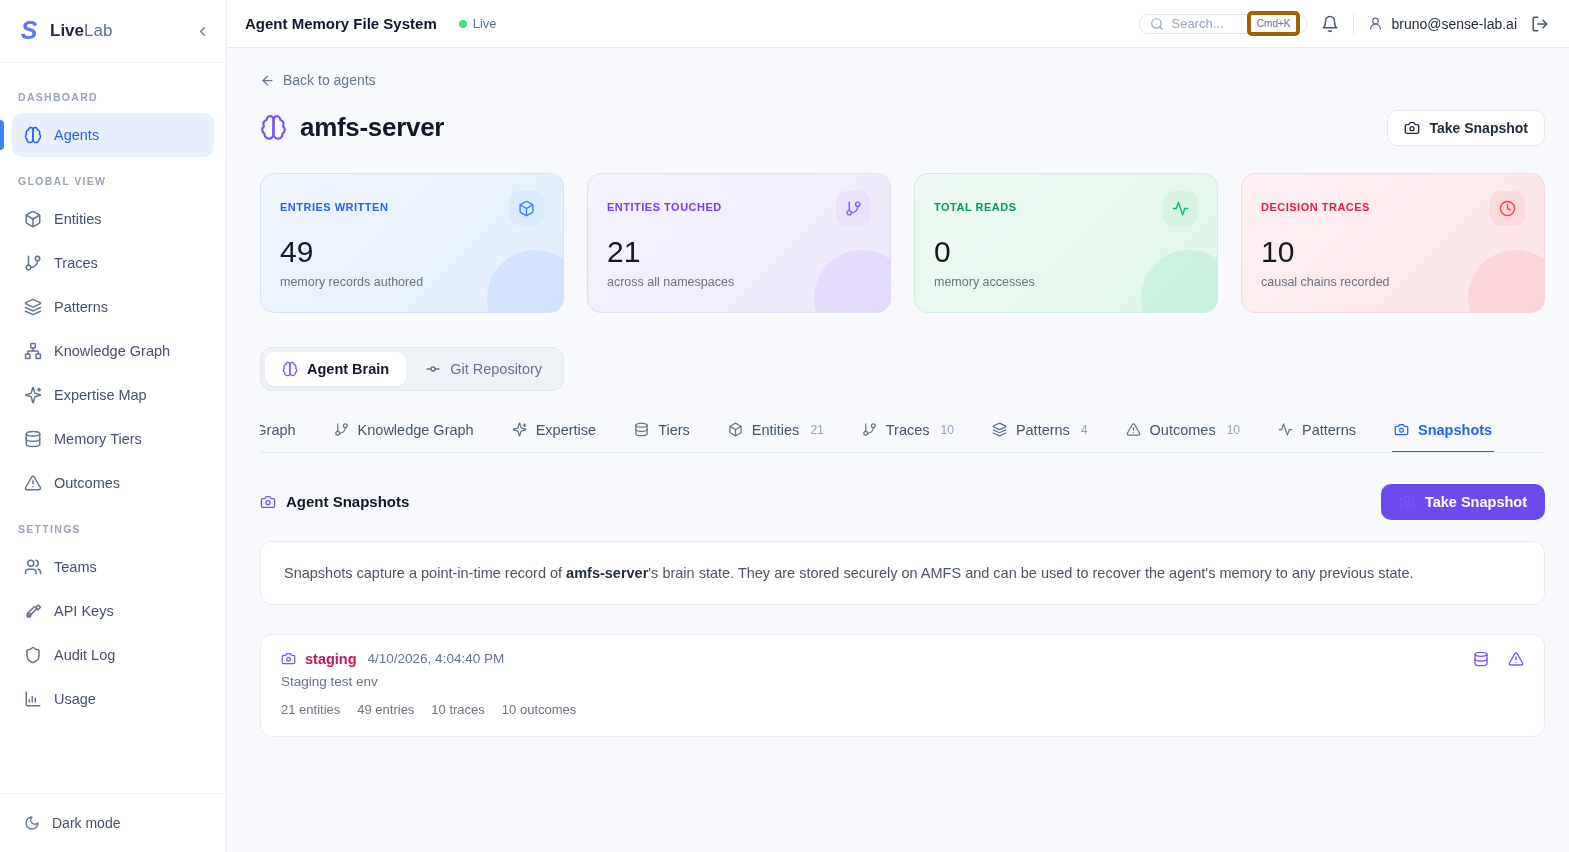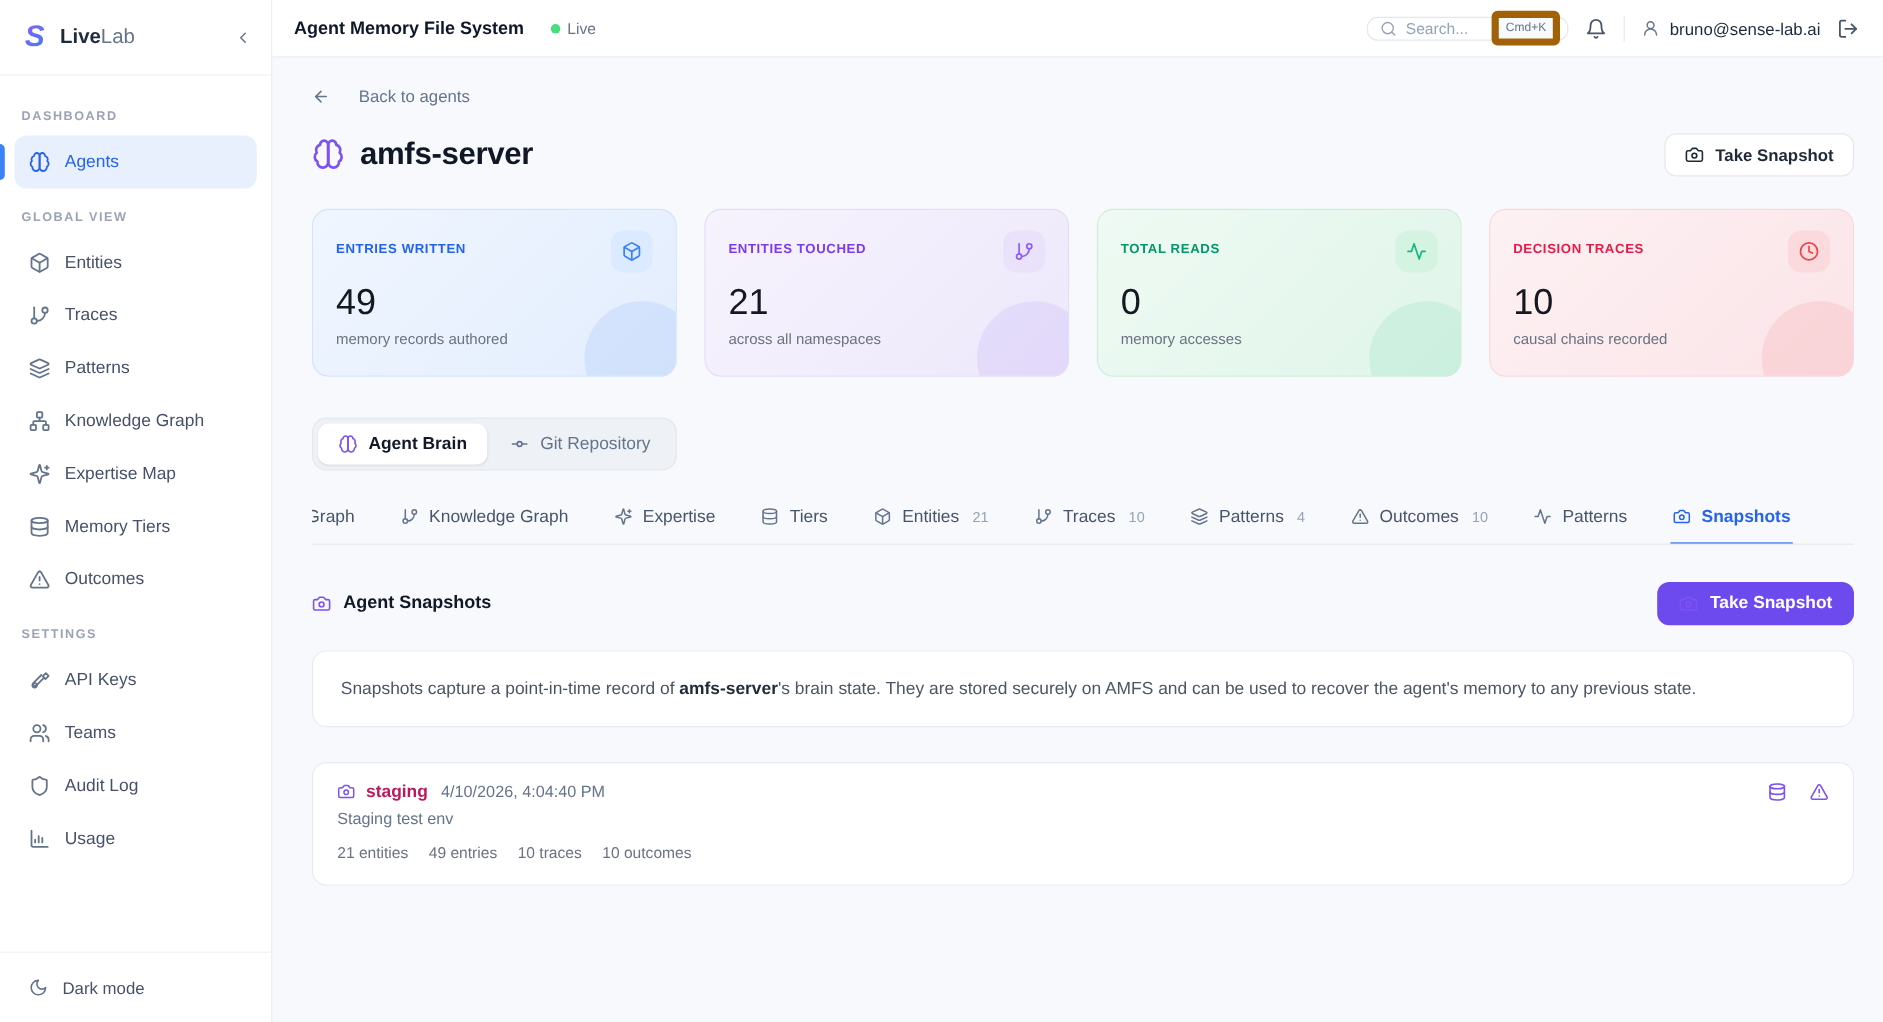--- a/index.html
+++ b/index.html
@@ -30,29 +30,29 @@
   .main { flex:1; display:flex; flex-direction:column; min-width:0; }
   .topbar { height:48px; background:#fff; border-bottom:1px solid #e8ecf1; display:flex; align-items:center; padding:0 20px 0 18px; gap:14px; flex:none; }
   .topbar-title { font-size:15px; font-weight:800; color:#0f172a; }
   .live { display:flex; align-items:center; gap:6px; font-size:13px; color:#64748b; margin-left:8px; }
   .live-dot { width:8px; height:8px; border-radius:50%; background:#4ade80; }
   .topbar-right { margin-left:auto; display:flex; align-items:center; gap:14px; }
   .searchbox { width:168px; height:20px; border:1px solid #e2e8f0; border-radius:9px; display:flex; align-items:center; gap:7px; padding:0 6px 0 10px; background:#fff; }
   .searchbox .icn { width:14px; height:14px; color:#94a3b8; }
   .searchbox input { border:none; outline:none; flex:1; min-width:0; font-size:13px; color:#334155; font-family:inherit; background:transparent; }
   .searchbox input::placeholder { color:#94a3b8; }
-  .kbd { font-size:10px; color:#64748b; border:6px solid #a16207; background:#f8fafc; border-radius:5px; padding:3px 6px; white-space:nowrap; }
+  .kbd { font-size:10px; color:#64748b; border:4px solid #a16207; background:#f8fafc; border-radius:5px; padding:3px 6px; white-space:nowrap; }
   .iconbtn { background:none; border:none; color:#475569; cursor:pointer; display:flex; }
   .topbar-divider { width:1px; height:22px; background:#e5e9f0; }
   .user { display:flex; align-items:center; gap:8px; font-size:14px; color:#1e293b; }
   .user .icn { width:15px; height:15px; color:#64748b; }
 
   
   .content { flex:1; overflow:hidden; padding:24px 24px 0 33px; }
-  .back-link { display:inline-flex; align-items:center; gap:24px; font-size:14px; color:#64748b; cursor:pointer; }
+  .back-link { display:inline-flex; align-items:center; gap:8px; font-size:14px; color:#64748b; cursor:pointer; }
   .back-link .icn { width:15px; height:15px; }
   .title-row { display:flex; align-items:center; margin-top:18px; }
   .title-row .brain { width:27px; height:27px; color:#7c52f2; }
   .page-title { font-size:26px; font-weight:800; color:#101826; margin-left:13px; letter-spacing:-0.3px; }
   .btn-outline { margin-left:auto; display:flex; align-items:center; gap:9px; background:#fff; border:1px solid #e4e8ee; border-radius:10px; padding:9px 16px; font-size:14px; font-weight:600; color:#1f2937; cursor:pointer; font-family:inherit; }
   .btn-outline .icn { width:16px; height:16px; }
 
   
   .stats { display:grid; grid-template-columns:repeat(4,1fr); gap:23px; margin-top:27px; }
   .stat-card { border-radius:14px; padding:17px 19px; height:140px; position:relative; overflow:hidden; border:1px solid transparent; }
@@ -201,34 +201,34 @@
             <path d="M12 9v4"></path>
             <path d="M12 17h.01"></path>
           </svg>
           <span>Outcomes</span>
         </div>
       </div>
       <div class="nav-section">
         <div class="nav-label">SETTINGS</div>
         <div class="side-item">
           <svg class="icn " viewBox="0 0 24 24" fill="none" stroke="currentColor" stroke-width="2" stroke-linecap="round" stroke-linejoin="round">
-            <path d="m15.5 7.5 3 3L22 7l-3-3z"></path>
-            <path d="m14 6-8.5 8.5a2.12 2.12 0 1 0 3 3L17 9"></path>
-            <circle cx="6.5" cy="17.5" r="2.5"></circle>
-          </svg>
-          <span>API Keys</span>
-        </div>
-        <div class="side-item">
-          <svg class="icn " viewBox="0 0 24 24" fill="none" stroke="currentColor" stroke-width="2" stroke-linecap="round" stroke-linejoin="round">
             <path d="M16 21v-2a4 4 0 0 0-4-4H6a4 4 0 0 0-4 4v2"></path>
             <circle cx="9" cy="7" r="4"></circle>
             <path d="M22 21v-2a4 4 0 0 0-3-3.87"></path>
             <path d="M16 3.13a4 4 0 0 1 0 7.75"></path>
           </svg>
           <span>Teams</span>
+        </div>
+        <div class="side-item">
+          <svg class="icn " viewBox="0 0 24 24" fill="none" stroke="currentColor" stroke-width="2" stroke-linecap="round" stroke-linejoin="round">
+            <path d="m15.5 7.5 3 3L22 7l-3-3z"></path>
+            <path d="m14 6-8.5 8.5a2.12 2.12 0 1 0 3 3L17 9"></path>
+            <circle cx="6.5" cy="17.5" r="2.5"></circle>
+          </svg>
+          <span>API Keys</span>
         </div>
         <div class="side-item">
           <svg class="icn " viewBox="0 0 24 24" fill="none" stroke="currentColor" stroke-width="2" stroke-linecap="round" stroke-linejoin="round">
             <path d="M20 13c0 5-3.5 7.5-7.66 8.95a1 1 0 0 1-.67-.01C7.5 20.5 4 18 4 13V6a1 1 0 0 1 1-1c2 0 4.5-1.2 6.24-2.72a1 1 0 0 1 1.52 0C14.5 3.8 17 5 19 5a1 1 0 0 1 1 1z"></path>
           </svg>
           <span>Audit Log</span>
         </div>
         <div class="side-item">
           <svg class="icn " viewBox="0 0 24 24" fill="none" stroke="currentColor" stroke-width="2" stroke-linecap="round" stroke-linejoin="round">
             <path d="M3 3v16a2 2 0 0 0 2 2h16"></path>

